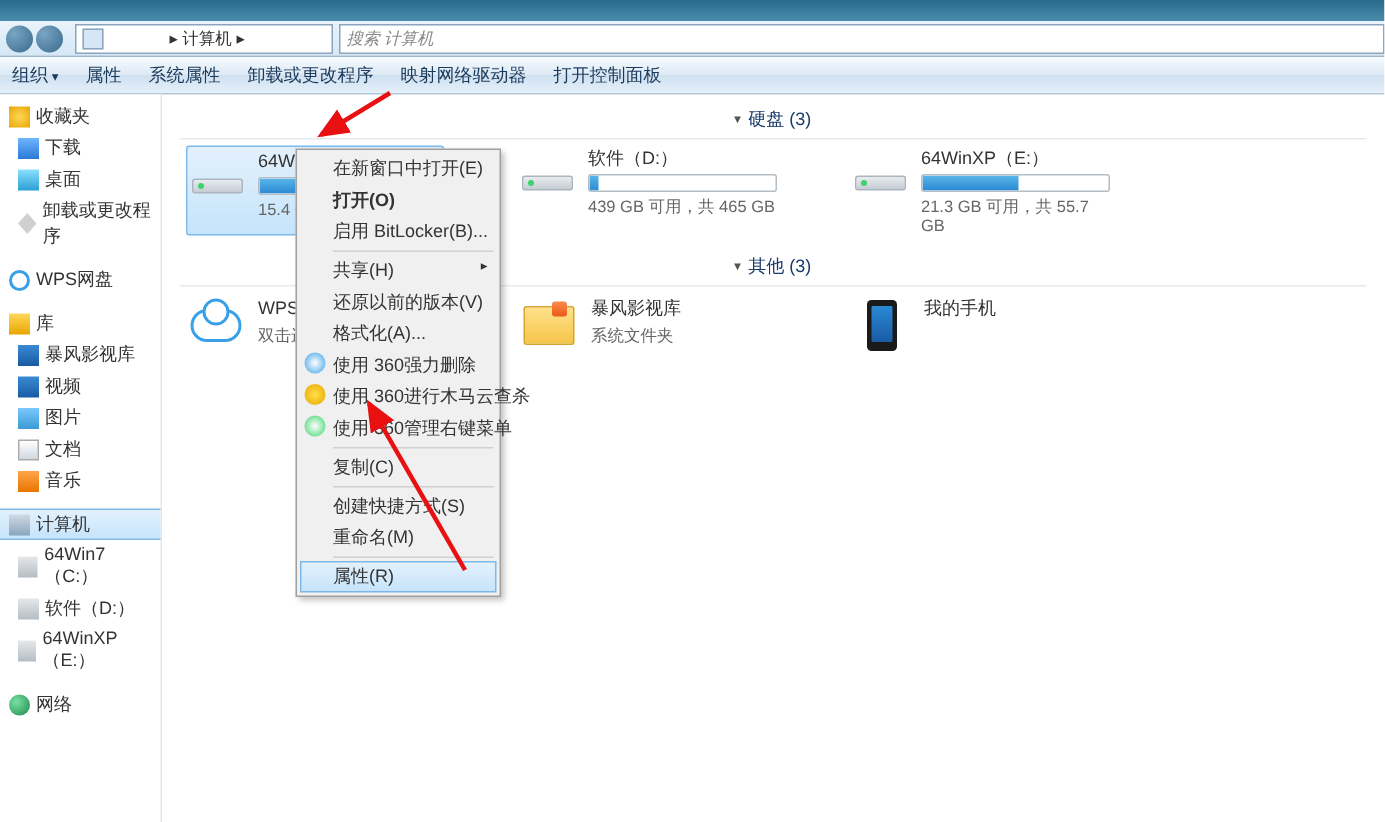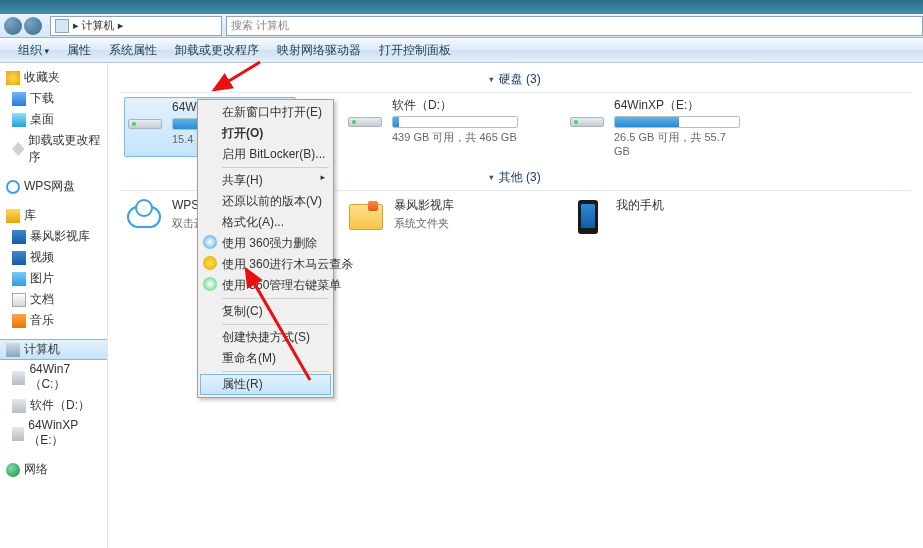--- a/index.html
+++ b/index.html
@@ -9,33 +9,33 @@
     .nav-bar { 
       height: 24px; 
       background: linear-gradient(to bottom, #eaf3fb 0%, #d5e7f6 100%); 
       border-bottom: 1px solid #a0b5c8;
       display: flex; align-items: center;
     }
     .nav-buttons { display:flex; gap:2px; padding:0 4px;}
     .nav-btn { width:18px; height:18px; border-radius:50%; background: radial-gradient(circle at 30% 30%, #7aa5c5, #3a6a8a); }
     .address-bar { 
       flex: 0 0 172px; height: 20px; background:#fff; border:1px solid #8aa5bd; 
-      margin-left: 4px; display:flex; align-items:center; padding:0 4px; font-size:11px;
+      margin-left: 4px; display:flex; align-items:center; padding:0 4px; font-size:11px;gap:40px;
     }
     .addr-icon { width:14px; height:14px; background:#d5e7f6; border:1px solid #8aa5bd; margin-right:4px;}
     .search-bar { 
       flex:1; height:20px; background:#fff; border:1px solid #8aa5bd; margin-left:4px;
-      display:flex; align-items:center; padding:0 4px; color:#888; font-size:11px; 
+      display:flex; align-items:center; padding:0 4px; color:#888; font-size:11px; font-style:italic;
     }
     
     .toolbar { 
       height: 25px; 
       background: linear-gradient(to bottom, #f5faff 0%, #dde9f5 50%, #cfe0f0 51%, #e5f0fa 100%);
       border-bottom: 1px solid #b5c8d8;
-      display:flex; align-items:center; padding:0 18px; gap: 18px;
+      display:flex; align-items:center; padding:0 8px; gap: 18px;
     }
     .toolbar-item { color:#1a3a5a; font-size:12px; cursor:default;}
     .toolbar-item.dd::after{content:" ▾"; font-size:9px;}
     
     .main { display:flex; height: calc(548px - 14px - 24px - 25px);}
     
     .sidebar { 
       width: 108px; background:#fff; border-right:1px solid #e5e5e5;
       padding: 4px 0;
     }
@@ -251,21 +251,21 @@
       <div class="drive-item">
         <div class="drive-icon">
             <div class="disk"></div>
             <div class="light g"></div>
           </div>
         <div class="drive-info">
           <div class="drive-label">64WinXP（E:）</div>
           <div class="drive-bar">
               <div class="drive-fill" style="width:52%"></div>
             </div>
-          <div class="drive-text">26.5 GB 可用，共 55.7 GB</div>
+          <div class="drive-text">21.3 GB 可用，共 55.7 GB</div>
         </div>
       </div>
     </div>
 
     <div class="section-header">
         <span>其他 (3)</span>
       </div>
     <div class="others">
       <div class="other-item">
         <div class="other-icon">

